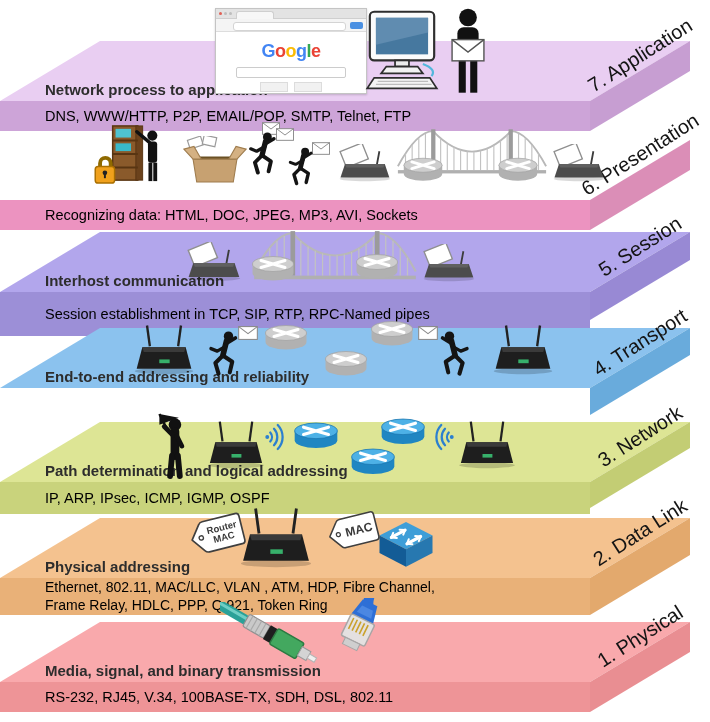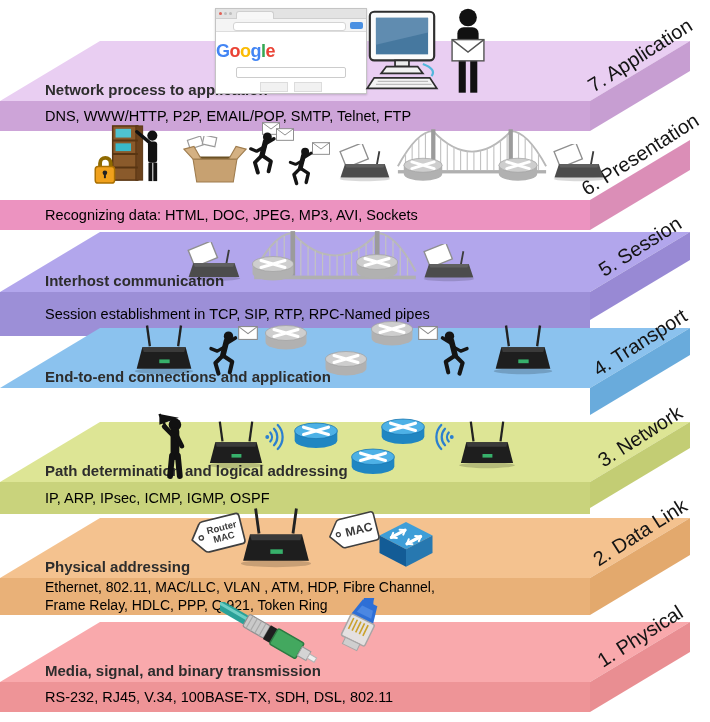--- a/index.html
+++ b/index.html
@@ -24,21 +24,21 @@
     border:1px solid #c4c4c4;box-shadow:0 1px 2px rgba(0,0,0,.18);}
   .b-top{position:relative;height:9px;background:#e3e3e3;border-bottom:1px solid #cfcfcf;}
   .b-tab{position:absolute;left:20px;top:2px;width:36px;height:7px;background:#f7f7f7;
     border:1px solid #cfcfcf;border-bottom:none;border-radius:3px 3px 0 0;}
   .b-dot{position:absolute;top:3px;width:3px;height:3px;border-radius:50%;}
   .b-nav{position:relative;height:12px;background:#f4f4f4;border-bottom:1px solid #ddd;}
   .b-url{position:absolute;left:17px;right:20px;top:2.5px;height:7px;background:#fff;
     border:1px solid #d4d4d4;border-radius:3px;}
   .b-btn{position:absolute;right:3px;top:2.5px;width:13px;height:7px;background:#4a90e2;border-radius:2px;}
   .b-body{position:relative;height:61px;background:#fff;}
-  .b-logo{position:absolute;left:0;right:0;top:9px;font-size:18px;font-weight:bold;letter-spacing:-0.5px;}
+  .b-logo{position:absolute;left:0;right:0;top:9px;text-align:center;font-size:18px;font-weight:bold;letter-spacing:-0.5px;}
   .b-search{position:absolute;left:20px;right:20px;top:35px;height:9px;border:1px solid #ccc;border-radius:2px;}
   .b-sb1{position:absolute;left:44px;top:50px;width:26px;height:8px;background:#f1f1f1;border:1px solid #dcdcdc;}
   .b-sb2{position:absolute;left:78px;top:50px;width:26px;height:8px;background:#f1f1f1;border:1px solid #dcdcdc;}
   
   .tag{position:absolute;transform:rotate(-14deg);}
   .tag svg{position:absolute;left:0;top:0;width:100%;height:100%;}
   .tag-text{position:absolute;left:12px;right:0;top:0;bottom:0;display:flex;flex-direction:column;
     align-items:center;justify-content:center;font-weight:bold;color:#3a3a3a;line-height:1.05;}
   .tag-text.small{font-size:9.5px;}
   .tag-text.big{font-size:12px;}
@@ -296,21 +296,21 @@
     <svg class="ic" style="left:351px;top:250px;width:52px;height:32px">
         <use href="#sym-router-gray"></use>
       </svg>
     <svg class="ic" style="left:419px;top:244px;width:58px;height:38px">
         <use href="#sym-router-card"></use>
       </svg>
   </div>
 
   <div class="layer" style="--c-top: #8bc2ee; --c-front: #6fb1e2; --c-side: #69abdc;">
     <div class="top-face" style="top:328px">
-      <div class="layer-title">End-to-end connections and application</div>
+      <div class="layer-title">End-to-end addressing and reliability</div>
     </div>
     <div class="side-face" style="top:328px;height:87px;clip-path:polygon(0px 60px,100px 0px,100px 27px,0px 87px)"></div>
     <div class="side-label" style="top:331px">4. Transport</div>
     <svg class="ic" style="left:131px;top:320px;width:66px;height:60px">
         <use href="#sym-router-black"></use>
       </svg>
     <svg class="ic" style="left:238px;top:326px;width:20px;height:14px">
         <use href="#sym-envelope"></use>
       </svg>
     <svg class="ic" style="left:206px;top:330px;width:40px;height:46px">

